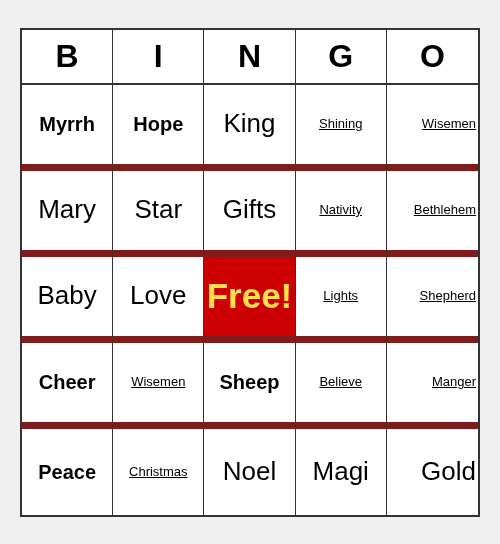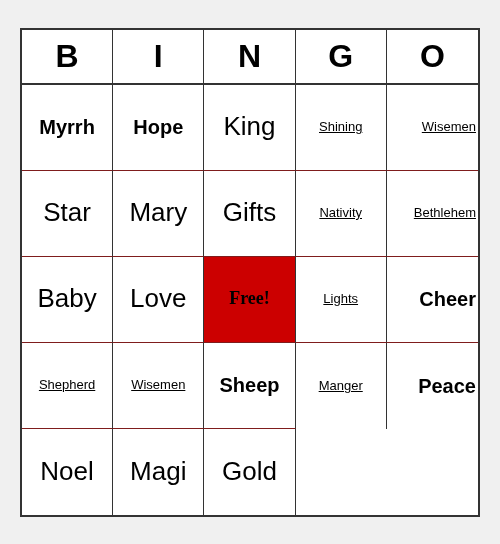--- a/index.html
+++ b/index.html
@@ -30,21 +30,21 @@
       border-right: 1px solid #333;
       font-family: Arial, sans-serif;
     }
     .bingo-header-cell:last-child { border-right: none; }
     .bingo-grid {
       display: grid;
       grid-template-columns: repeat(5, 1fr);
     }
     .bingo-cell {
       border-right: 1px solid #333;
-      border-bottom: 1px solid #7f1d1d;
+      border-bottom: 7px solid #7f1d1d;
       text-align: center;
       display: flex;
       align-items: center;
       justify-content: center;
       min-height: 86px;
       padding: 4px 2px;
     }
     .bingo-cell:nth-child(5n) { border-right: none; justify-content: flex-end; }
     .bingo-grid .bingo-cell:nth-last-child(-n+5) { border-bottom: none; }
     .cell-text {
@@ -61,24 +61,23 @@
     }
     .cell-text.small {
       font-size: 13px;
       text-decoration: underline;
     }
     .free-cell {
       background-color: #cc0000;
       color: white;
     }
     .free-cell .cell-text {
-      font-size: 18px;
+      font-size: 35px;
       font-weight: bold;
-      color: #000000;
-      font-family: Liberation Serif, serif;
+      color: #fde047;
     }
   </style>
 </head>
 <body>
 
 <div class="bingo-card">
   <div class="bingo-header">
   <div class="bingo-header-cell">B</div>
       <div class="bingo-header-cell">I</div>
       <div class="bingo-header-cell">N</div>
@@ -95,24 +94,24 @@
       <div class="bingo-cell">
         <span class="cell-text large">King</span>
       </div>
       <div class="bingo-cell">
         <span class="cell-text small">Shining</span>
       </div>
       <div class="bingo-cell">
         <span class="cell-text small">Wisemen</span>
       </div>
       <div class="bingo-cell">
-        <span class="cell-text large">Star</span>
+        <span class="cell-text large">Mary</span>
       </div>
       <div class="bingo-cell">
-        <span class="cell-text large">Mary</span>
+        <span class="cell-text large">Star</span>
       </div>
       <div class="bingo-cell">
         <span class="cell-text large">Gifts</span>
       </div>
       <div class="bingo-cell">
         <span class="cell-text small">Nativity</span>
       </div>
       <div class="bingo-cell">
         <span class="cell-text small">Bethlehem</span>
       </div>
@@ -122,36 +121,42 @@
       <div class="bingo-cell">
         <span class="cell-text large">Love</span>
       </div>
       <div class="bingo-cell free-cell">
         <span class="cell-text large">Free!</span>
       </div>
       <div class="bingo-cell">
         <span class="cell-text small">Lights</span>
       </div>
       <div class="bingo-cell">
-        <span class="cell-text medium">Cheer</span>
+        <span class="cell-text small">Shepherd</span>
       </div>
       <div class="bingo-cell">
-        <span class="cell-text small">Shepherd</span>
+        <span class="cell-text medium">Cheer</span>
       </div>
       <div class="bingo-cell">
         <span class="cell-text small">Wisemen</span>
       </div>
       <div class="bingo-cell">
         <span class="cell-text medium">Sheep</span>
       </div>
       <div class="bingo-cell">
+        <span class="cell-text small">Believe</span>
+      </div>
+      <div class="bingo-cell">
         <span class="cell-text small">Manger</span>
       </div>
       <div class="bingo-cell">
         <span class="cell-text medium">Peace</span>
+      </div>
+      <div class="bingo-cell">
+        <span class="cell-text small">Christmas</span>
       </div>
       <div class="bingo-cell">
         <span class="cell-text large">Noel</span>
       </div>
       <div class="bingo-cell">
         <span class="cell-text large">Magi</span>
       </div>
       <div class="bingo-cell">
         <span class="cell-text large">Gold</span>
       </div>

